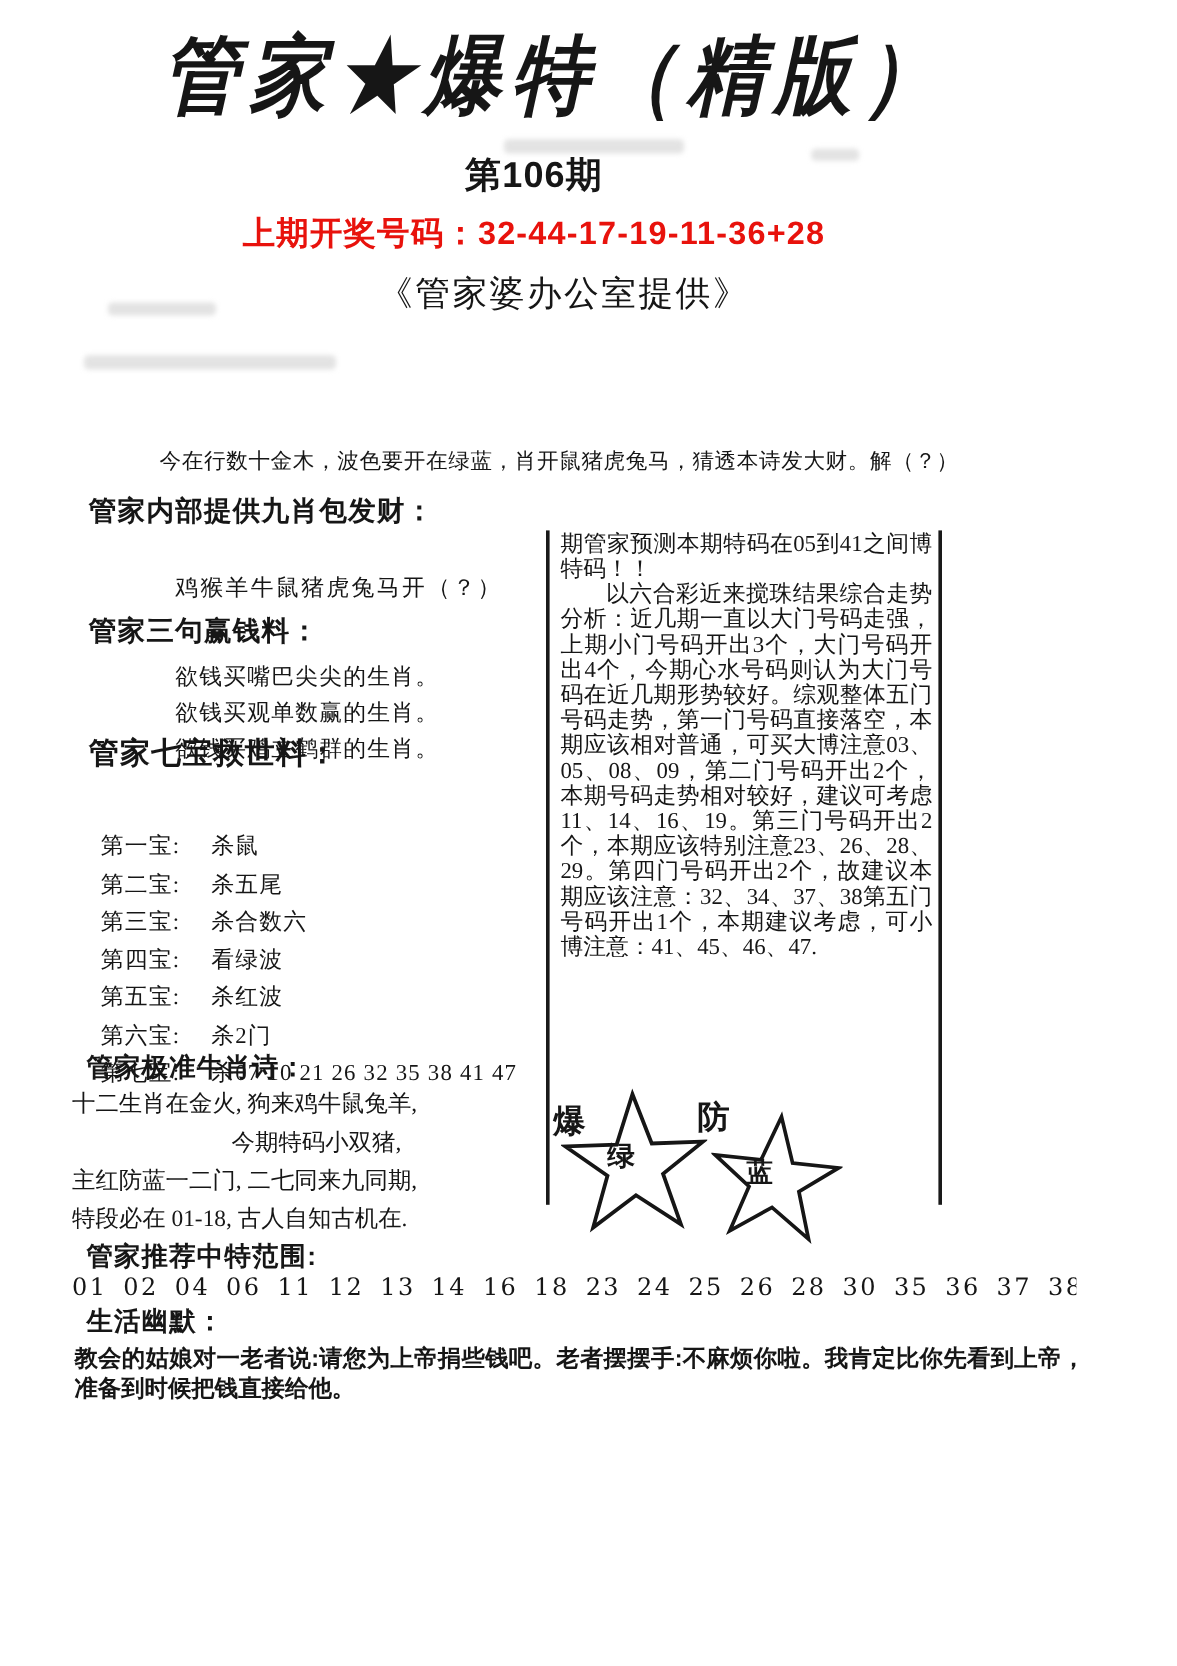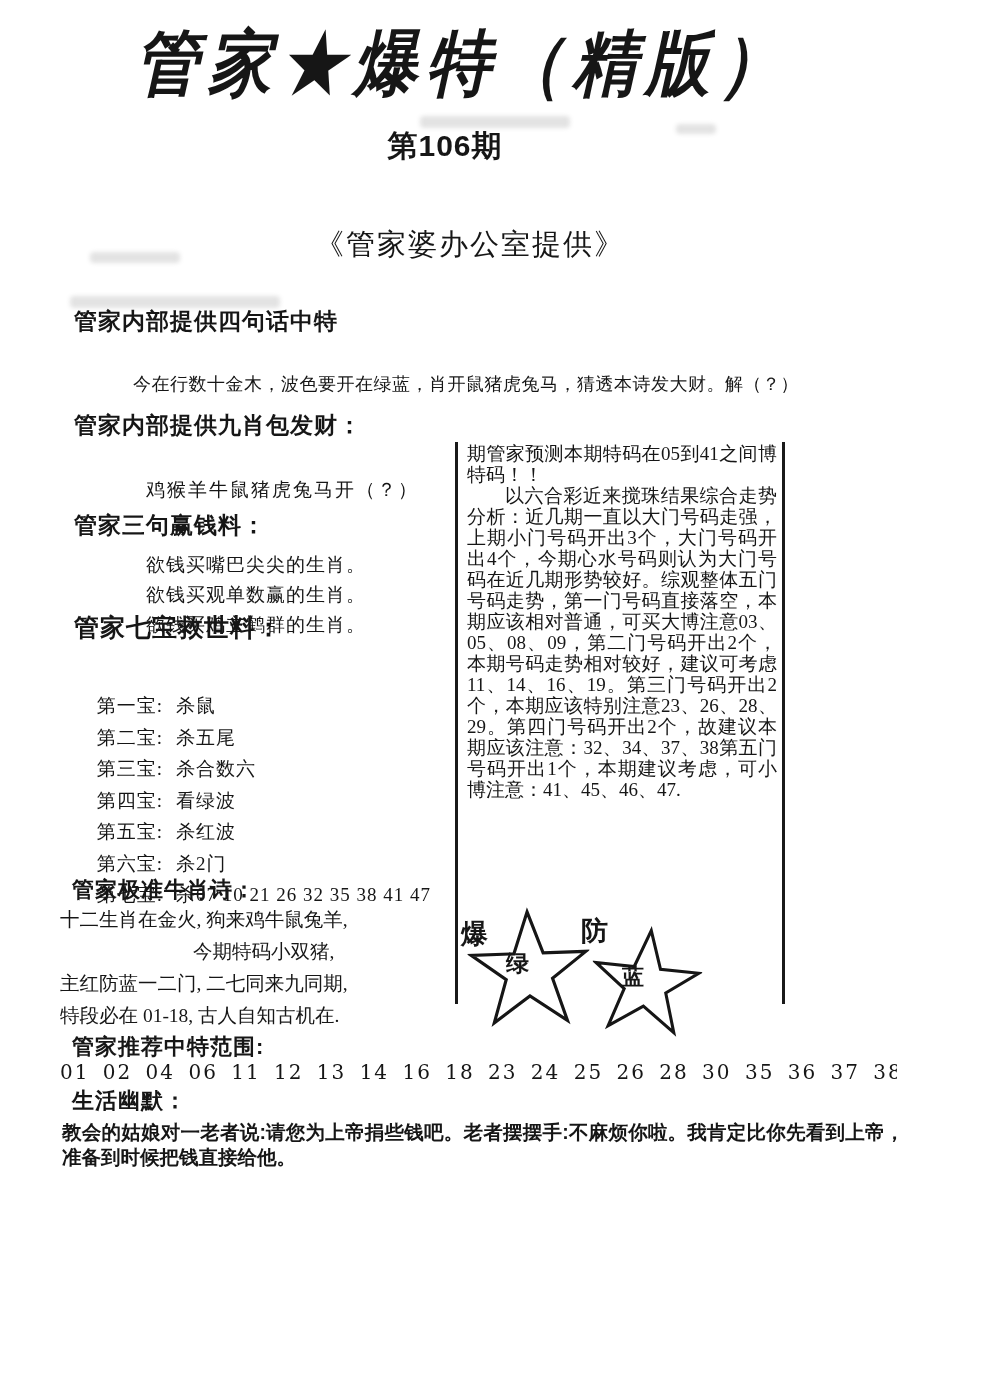--- a/index.html
+++ b/index.html
@@ -37,21 +37,21 @@
     font-size:29px;letter-spacing:2px;font-weight:500;
   }
   
   .sec-h{
     font-family:"Liberation Sans", sans-serif;
     font-weight:bold;font-size:23px;letter-spacing:1px;
     white-space:nowrap;
   }
   .body-t{font-size:19px;white-space:nowrap;}
   
-  .treasure-list{left:84px;top:690px;font-size:19px;line-height:31.5px;text-align:center;}
+  .treasure-list{left:84px;top:690px;font-size:19px;line-height:31.5px;}
   .treasure-row{display:flex;}
   .t-label{width:92px;letter-spacing:1px;}
   .t-value{letter-spacing:1px;}
   
   .pred-box{
     left:455px;top:442px;width:330px;height:562px;
     border-left:3px solid #191919;border-right:3px solid #191919;
     box-sizing:border-box;
     padding:1px 5px 0 9px;
     font-size:19px;line-height:21px;
@@ -83,23 +83,23 @@
 
 <div id="page">
 
   <div class="abs smudge" style="left:420px;top:116px;width:150px;height:12px;"></div>
   <div class="abs smudge" style="left:676px;top:124px;width:40px;height:10px;"></div>
   <div class="abs smudge" style="left:90px;top:252px;width:90px;height:11px;"></div>
   <div class="abs smudge" style="left:70px;top:296px;width:210px;height:12px;"></div>
 
   <div class="abs main-title">管家★爆特（精版）</div>
   <div class="abs issue-no">第106期</div>
+  <div class="abs last-draw" style="color: rgb(232, 18, 12);">上期开奖号码：32-44-17-19-11-36+28</div>
   <div class="abs provider">《管家婆办公室提供》</div>
 
-  <div class="abs sec-h" style="left:74px;top:306px;">管家内部提供四句话中特</div>
   <div class="abs body-t" style="left:133px;top:372px;font-size:18px;letter-spacing:0.5px;">今在行数十金木，波色要开在绿蓝，肖开鼠猪虎兔马，猜透本诗发大财。解（？）</div>
 
   <div class="abs sec-h" style="left:74px;top:410px;">管家内部提供九肖包发财：</div>
   <div class="abs body-t" style="left:146px;top:477px;letter-spacing:2px;">鸡猴羊牛鼠猪虎兔马开（？）</div>
 
   <div class="abs sec-h" style="left:74px;top:510px;">管家三句赢钱料：</div>
   <div class="abs" style="left:146px;top:550px;font-size:19px;line-height:30px;letter-spacing:1px;">
     <div>欲钱买嘴巴尖尖的生肖。</div>
     <div>欲钱买观单数赢的生肖。</div>
     <div>欲钱买鸡立鹤群的生肖。</div>

